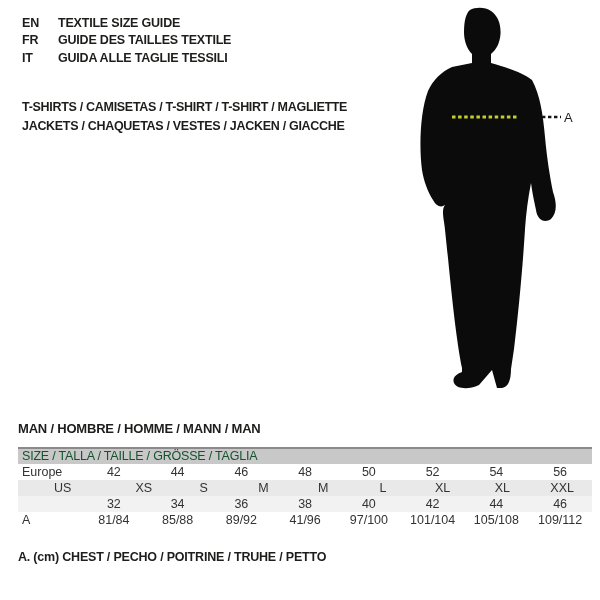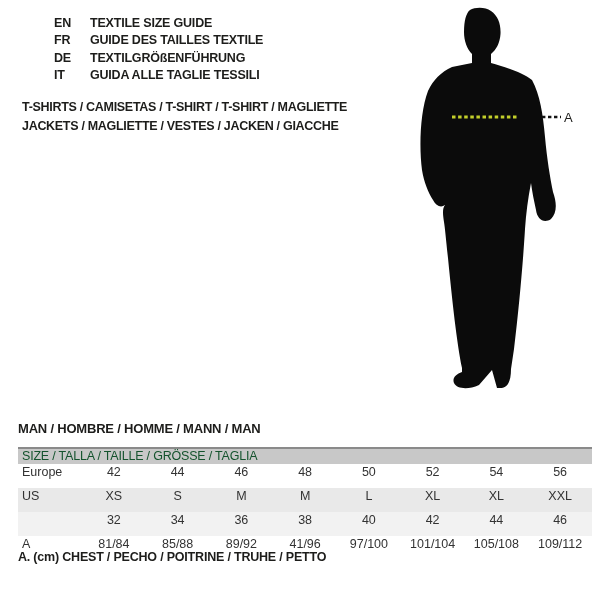--- a/index.html
+++ b/index.html
@@ -3,73 +3,69 @@
 <meta charset="utf-8">
 <style>
   html,body{margin:0;padding:0;background:#ffffff;}
   #canvas{
     position:relative;width:600px;height:600px;background:#ffffff;overflow:hidden;
     font-family:"Liberation Sans", sans-serif;color:var(--text,#1d1d1b);
   }
   
   .lang-list{position:absolute;left:22px;top:15px;}
   .lang-row{display:flex;line-height:17.3px;font-size:12.5px;font-weight:700;letter-spacing:-0.2px;}
-  .lang-code{width:36px;flex:0 0 36px;margin-left:32px;}
+  .lang-code{width:36px;flex:0 0 36px;}
   .lang-text{white-space:nowrap;}
   
   .categories{position:absolute;left:22px;top:98px;}
   .category-line{line-height:19px;font-size:12.5px;font-weight:700;letter-spacing:-0.3px;white-space:nowrap;}
   
   .figure-svg{position:absolute;left:405px;top:0;width:170px;height:400px;}
   .measure-label{position:absolute;left:564px;top:110px;font-size:13px;font-weight:400;}
   
   .section-title{position:absolute;left:18px;top:421px;font-size:13px;font-weight:700;letter-spacing:-0.2px;white-space:nowrap;}
   .size-table{
     position:absolute;left:18px;top:447px;width:574px;
     border-top:2px solid var(--border-top,#8a8a8a);
     font-size:12.5px;font-weight:400;color:#333;
   }
   .table-header{
     background:var(--header-bg,#c8c8c8);height:15px;line-height:15px;
     padding-left:4px;color:#14532d;letter-spacing:-0.2px;white-space:nowrap;
   }
-  .table-row{display:flex;height:24px;line-height:16px;}
-  .table-row.alt1{background:var(--row-alt,#e9e9e9);}
+  .table-row{display:flex;height:16px;line-height:16px;}
+  .table-row.alt1{background:var(--row-alt,#e9e9e9);padding-left:32px;}
   .table-row.alt2{background:var(--row-alt2,#f2f2f2);}
   .cell-label{flex:0 0 60px;padding-left:4px;text-align:left;}
   .cell-value{flex:1 1 0;text-align:center;}
   .footnote{position:absolute;left:18px;top:550px;font-size:12.5px;font-weight:700;letter-spacing:-0.2px;white-space:nowrap;}
 </style>
 </head>
 <body>
 
 <div id="canvas" style="--text: #1d1d1b; --header-bg: #c8c8c8; --row-alt: #e9e9e9; --row-alt2: #f2f2f2; --border-top: #8a8a8a;">
 
   <div class="lang-list">
     <div class="lang-row">
       <span class="lang-code">EN</span>
       <span class="lang-text">TEXTILE SIZE GUIDE</span>
     </div>
     <div class="lang-row">
       <span class="lang-code">FR</span>
       <span class="lang-text">GUIDE DES TAILLES TEXTILE</span>
     </div>
     <div class="lang-row">
-      <span class="lang-code">DE</span>
-      <span class="lang-text">TEXTILGRÖßENFÜHRUNG</span>
-    </div>
-    <div class="lang-row">
       <span class="lang-code">IT</span>
       <span class="lang-text">GUIDA ALLE TAGLIE TESSILI</span>
     </div>
   </div>
 
   <div class="categories">
     <div class="category-line">T-SHIRTS / CAMISETAS / T-SHIRT / T-SHIRT / MAGLIETTE</div>
-    <div class="category-line">JACKETS / MAGLIETTE / VESTES / JACKEN / GIACCHE</div>
+    <div class="category-line">JACKETS / CHAQUETAS / VESTES / JACKEN / GIACCHE</div>
   </div>
 
   <svg class="figure-svg" viewBox="405 0 170 400" xmlns="http://www.w3.org/2000/svg" aria-hidden="true">
     <path fill="#0b0b0b" d="
       M 470,10
       C 475,7 485,6.5 491,11
       C 498,16 501,24 500.5,34
       C 500,43 496,50 491,54
       L 491,63
       C 504,67 522,72 532,80

